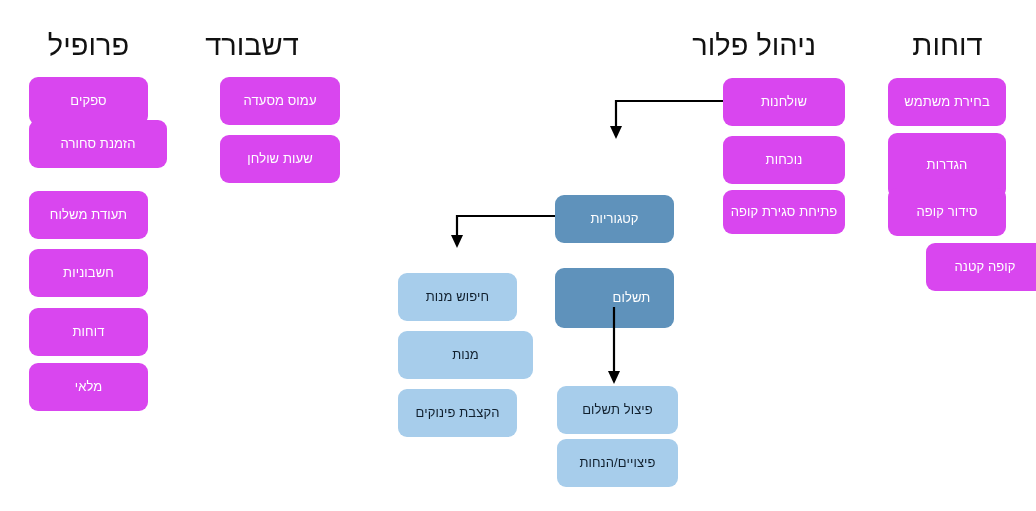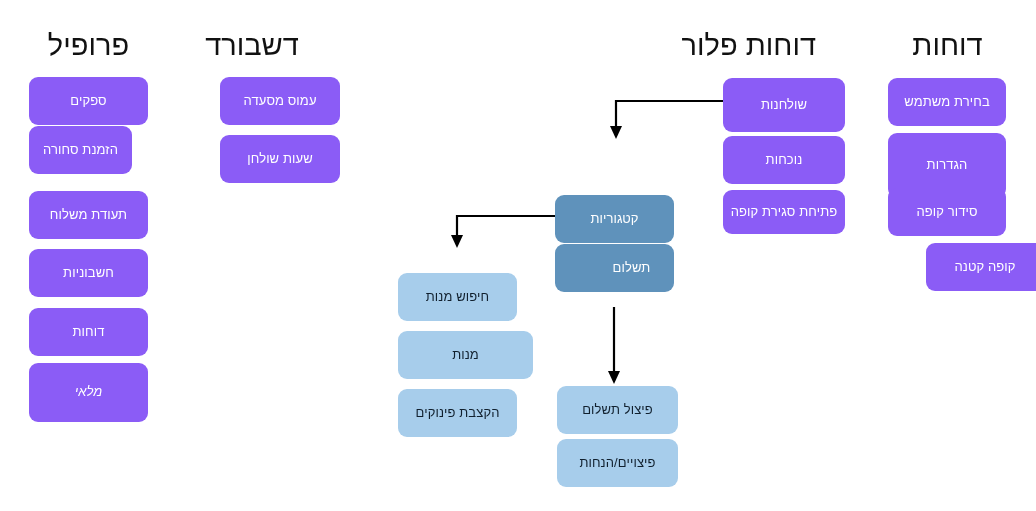--- a/index.html
+++ b/index.html
@@ -38,21 +38,21 @@
     justify-content: center;
     text-align: center;
     font-size: 13px;
     line-height: 1.15;
     direction: rtl;
     white-space: nowrap;
     letter-spacing: 0.1px;
     padding: 0 4px;
   }
   .node.dark {
-    background: #8b5cf6;
+    background: #d946ef;
     color: #ffffff;
   }
   .node.mid {
     background: #5f92bb;
     color: #ffffff;
   }
   .node.light {
     background: #a7cdeb;
     color: #11202e;
   }
@@ -73,47 +73,47 @@
     fill: #000000;
   }
 </style>
 </head>
 <body>
 
 <div id="canvas">
 
   <div class="col-title" style="right:29px; top:31px; width:119px;">דוחות</div>
 
-  <div class="col-title" style="right:220px; top:31px; width:120px;">דוחות פלור</div>
+  <div class="col-title" style="right:220px; top:31px; width:120px;">ניהול פלור</div>
 
   <div class="col-title" style="right:723px; top:31px; width:122px;">דשבורד</div>
 
   <div class="col-title" style="right:888px; top:31px; width:119px;">פרופיל</div>
 
   <div class="node dark" style="left:29px; top:77px; width:119px; height:48px;">ספקים</div>
-  <div class="node dark" style="left:29px; top:126px; width:103px; height:48px;">הזמנת סחורה</div>
+  <div class="node dark" style="left:29px; top:120px; width:138px; height:48px;">הזמנת סחורה</div>
   <div class="node dark" style="left:29px; top:191px; width:119px; height:48px;">תעודת משלוח</div>
   <div class="node dark" style="left:29px; top:249px; width:119px; height:48px;">חשבוניות</div>
   <div class="node dark" style="left:29px; top:308px; width:119px; height:48px;">דוחות</div>
-  <div class="node dark" style="left:29px; top:363px; width:119px; height:59px;font-style:italic;">מלאי</div>
+  <div class="node dark" style="left:29px; top:363px; width:119px; height:48px;">מלאי</div>
 
   <div class="node dark" style="left:220px; top:77px; width:120px; height:48px;">עמוס מסעדה</div>
   <div class="node dark" style="left:220px; top:135px; width:120px; height:48px;">שעות שולחן</div>
 
   <div class="node light" style="left:398px; top:273px; width:119px; height:48px;">חיפוש מנות</div>
   <div class="node light" style="left:398px; top:331px; width:135px; height:48px;">מנות</div>
   <div class="node light" style="left:398px; top:389px; width:119px; height:48px;">הקצבת פינוקים</div>
 
   <div class="node mid" style="left:555px; top:195px; width:119px; height:48px;">קטגוריות</div>
-  <div class="node mid" style="left:555px; top:244px; width:119px; height:48px;padding-left:38px;">תשלום</div>
+  <div class="node mid" style="left:555px; top:268px; width:119px; height:60px;padding-left:38px;">תשלום</div>
 
   <div class="node light" style="left:557px; top:386px; width:121px; height:48px;">פיצול תשלום</div>
   <div class="node light" style="left:557px; top:439px; width:121px; height:48px;">פיצויים/הנחות</div>
 
-  <div class="node dark" style="left:723px; top:78px; width:122px; height:54px;">שולחנות</div>
+  <div class="node dark" style="left:723px; top:78px; width:122px; height:48px;">שולחנות</div>
   <div class="node dark" style="left:723px; top:136px; width:122px; height:48px;">נוכחות</div>
   <div class="node dark" style="left:888px; top:78px; width:118px; height:48px;">בחירת משתמש</div>
 
   <div class="node dark" style="left:723px; top:190px; width:122px; height:44px;">פתיחת סגירת קופה</div>
   <div class="node dark" style="left:888px; top:133px; width:118px; height:65px;">הגדרות</div>
   <div class="node dark" style="left:888px; top:188px; width:118px; height:48px;">סידור קופה</div>
   <div class="node dark" style="left:888px; top:243px; width:118px; height:48px;margin-left:38px;">קופה קטנה</div>
 
   <svg class="connector" viewBox="0 0 1036 511" width="1036" height="511" aria-hidden="true">
 

